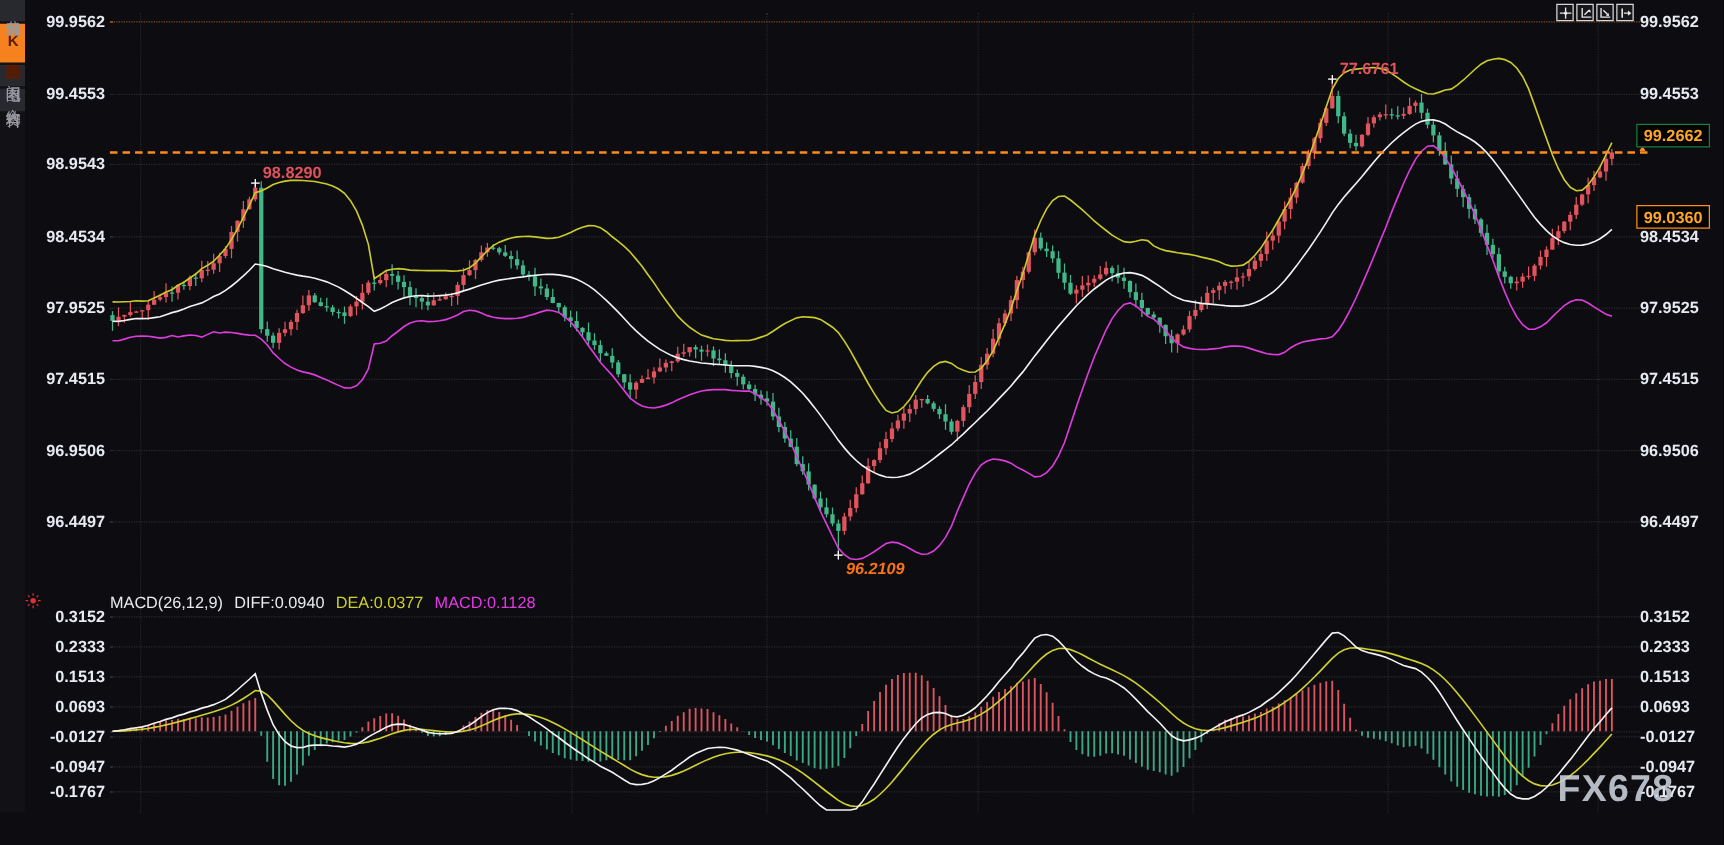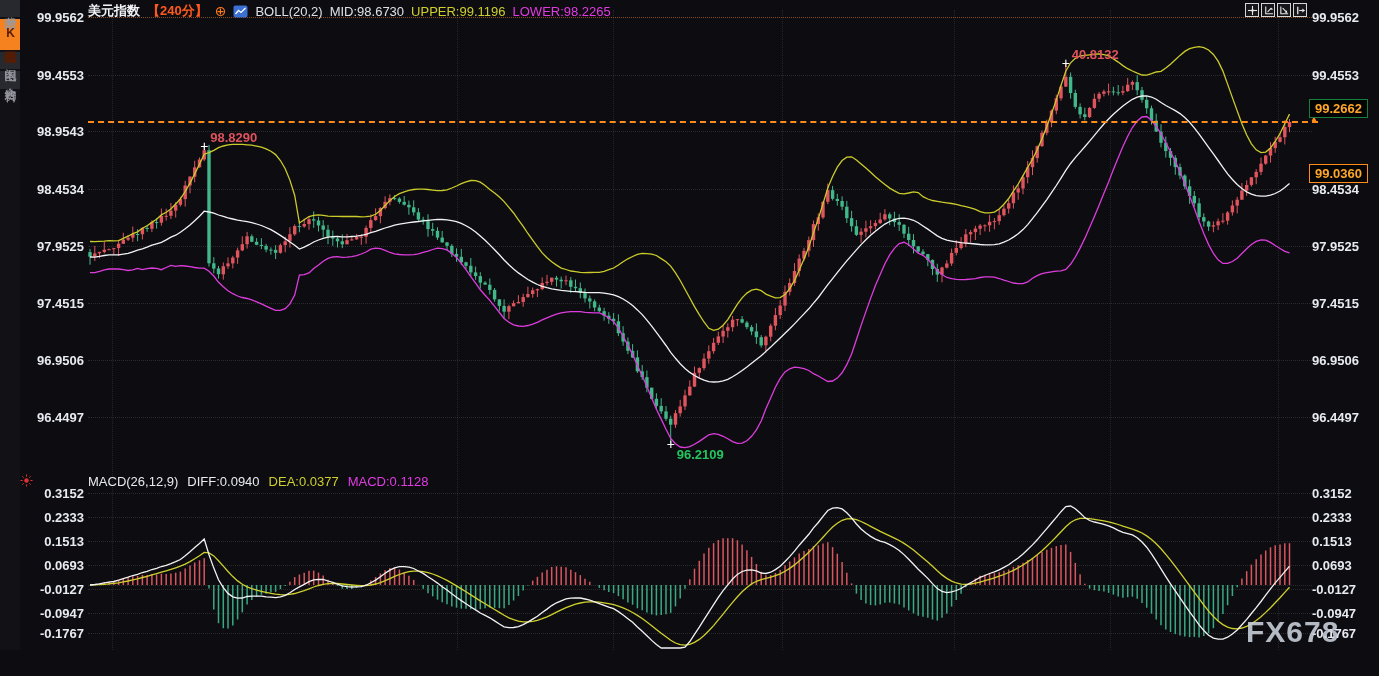--- a/index.html
+++ b/index.html
@@ -66,35 +66,20 @@
 
 <div class="app">
 
   <div class="sidebar" id="sidebar">
       <div class="side-tab">分时图</div>
       <div class="side-tab active">K线图</div>
       <div class="side-tab">闪电图</div>
       <div class="side-tab">合约资料</div>
     </div>
 
-  <div class="hdr">
-    <span class="sym">美元指数</span>
-    <span class="per">【240分】</span>
-    <span class="plus">⊕</span>
-    <span class="cicon">
-      <svg width="15" height="13" viewBox="0 0 15 13">
-          <rect x="0.5" y="0.5" width="14" height="12" rx="2" fill="#3b6fd1"></rect>
-          <polyline points="2.5,9 5.5,5.5 8,7.5 12.5,3" stroke="#fff" stroke-width="1.3" fill="none"></polyline>
-        </svg>
-    </span>
-    <span class="wht">BOLL(20,2)</span>
-    <span class="wht">MID:98.6730</span>
-    <span class="yel">UPPER:99.1196</span>
-    <span class="mag">LOWER:98.2265</span>
-  </div>
 
   <div class="tool-icons">
     <span class="ticon">
       <svg width="11" height="11" viewBox="0 0 12 12">
           <line x1="6" y1="1" x2="6" y2="11" stroke="#e8e8e8" stroke-width="1.2"></line>
           <line x1="1" y1="6" x2="11" y2="6" stroke="#e8e8e8" stroke-width="1.2"></line>
           <circle cx="6" cy="6" r="1.4" fill="#e8e8e8"></circle>
         </svg>
     </span>
     <span class="ticon">
@@ -943,23 +928,23 @@
       <line x1="1284.8" y1="115" x2="1284.8" y2="73.2" stroke="#d9565e" stroke-width="1.5"></line>
       <line x1="1289.5" y1="115" x2="1289.5" y2="73.2" stroke="#d9565e" stroke-width="1.5"></line>
       <polyline points="90.0,115.0 94.8,114.9 99.5,114.7 104.3,114.3 109.0,113.9 113.8,113.4 118.6,112.8 123.3,111.9 128.1,111.0 132.8,109.9 137.6,108.8 142.4,107.5 147.1,106.3 151.9,104.9 156.6,103.6 161.4,102.2 166.2,100.8 170.9,99.4 175.7,97.8 180.4,96.2 185.2,94.1 190.0,91.6 194.7,88.8 199.5,85.7 204.2,82.4 209.0,82.9 213.8,85.9 218.5,90.7 223.3,96.1 228.0,101.5 232.8,106.6 237.6,110.9 242.3,114.3 247.1,116.8 251.8,118.6 256.6,120.1 261.4,121.3 266.1,122.4 270.9,123.4 275.6,124.2 280.4,124.7 285.2,124.8 289.9,124.4 294.7,123.5 299.4,122.1 304.2,120.6 309.0,118.8 313.7,117.0 318.5,115.5 323.2,114.3 328.0,113.6 332.8,113.4 337.5,113.5 342.3,114.0 347.0,114.5 351.8,115.0 356.6,115.4 361.3,115.7 366.1,115.6 370.8,115.0 375.6,114.0 380.4,112.6 385.1,110.7 389.9,108.6 394.6,106.4 399.4,104.5 404.2,102.9 408.9,101.7 413.7,101.1 418.4,101.1 423.2,101.6 428.0,102.6 432.7,104.0 437.5,105.8 442.2,108.0 447.0,110.4 451.8,113.1 456.5,115.9 461.3,118.9 466.0,121.8 470.8,124.9 475.6,127.9 480.3,130.9 485.1,133.8 489.8,136.6 494.6,139.5 499.4,142.4 504.1,145.3 508.9,147.8 513.6,149.7 518.4,151.1 523.2,151.8 527.9,151.8 532.7,151.3 537.4,150.3 542.2,148.7 547.0,146.8 551.7,144.6 556.5,142.2 561.2,139.9 566.0,137.7 570.8,135.8 575.5,134.2 580.3,133.0 585.0,132.2 589.8,131.8 594.6,131.8 599.3,132.1 604.1,132.8 608.8,133.7 613.6,134.7 618.4,136.1 623.1,137.8 627.9,140.0 632.6,142.5 637.4,145.4 642.2,148.5 646.9,152.0 651.7,155.7 656.4,159.4 661.2,163.2 666.0,166.8 670.7,170.3 675.5,173.0 680.2,174.7 685.0,175.2 689.8,174.4 694.5,172.4 699.3,169.4 704.0,165.4 708.8,160.8 713.6,155.6 718.3,149.9 723.1,144.1 727.8,138.2 732.6,132.4 737.4,126.8 742.1,121.7 746.9,117.4 751.6,113.9 756.4,111.3 761.2,109.6 765.9,108.4 770.7,107.2 775.4,105.7 780.2,103.8 785.0,101.3 789.7,98.4 794.5,94.9 799.2,91.0 804.0,86.7 808.8,82.2 813.5,77.4 818.3,72.4 823.0,67.2 827.8,61.9 832.6,57.1 837.3,53.2 842.1,50.3 846.8,48.8 851.6,48.6 856.4,49.7 861.1,51.5 865.9,53.8 870.6,56.4 875.4,58.9 880.2,61.4 884.9,63.6 889.7,65.8 894.4,68.1 899.2,70.5 904.0,73.4 908.7,76.5 913.5,80.1 918.2,83.9 923.0,87.9 927.8,92.0 932.5,96.3 937.3,100.8 942.0,104.9 946.8,108.4 951.6,111.1 956.3,113.0 961.1,114.1 965.8,114.4 970.6,114.0 975.4,113.2 980.1,112.1 984.9,110.7 989.6,109.3 994.4,107.8 999.2,106.2 1003.9,104.5 1008.7,102.5 1013.4,100.3 1018.2,97.8 1023.0,95.0 1027.7,91.9 1032.5,88.5 1037.2,84.8 1042.0,80.7 1046.8,76.2 1051.5,71.6 1056.3,66.7 1061.0,61.7 1065.8,56.7 1070.6,52.5 1075.3,49.8 1080.1,48.4 1084.8,48.3 1089.6,48.7 1094.4,49.4 1099.1,50.1 1103.9,50.9 1108.6,51.9 1113.4,53.1 1118.2,54.5 1122.9,56.1 1127.7,57.6 1132.4,59.1 1137.2,60.8 1142.0,63.0 1146.7,65.9 1151.5,69.5 1156.2,73.8 1161.0,78.8 1165.8,84.4 1170.5,90.2 1175.3,96.4 1180.0,102.7 1184.8,109.1 1189.6,115.7 1194.3,122.1 1199.1,128.7 1203.8,135.0 1208.6,141.1 1213.4,146.5 1218.1,151.0 1222.9,154.6 1227.6,157.1 1232.4,158.5 1237.2,158.8 1241.9,158.0 1246.7,156.3 1251.4,153.7 1256.2,150.5 1261.0,146.7 1265.7,142.4 1270.5,137.7 1275.2,132.7 1280.0,127.7 1284.8,122.4 1289.5,117.2 " fill="none" stroke="#cfcf2e" stroke-width="1.3"></polyline>
       <polyline points="90.0,115.0 94.8,114.5 99.5,113.8 104.3,112.9 109.0,112.2 113.8,111.5 118.6,110.2 123.3,108.6 128.1,107.2 132.8,105.5 137.6,104.3 142.4,102.5 147.1,101.3 151.9,99.5 156.6,98.3 161.4,96.5 166.2,95.3 170.9,93.7 175.7,91.7 180.4,89.5 185.2,85.8 190.0,81.8 194.7,77.6 199.5,73.4 204.2,69.0 209.0,84.7 213.8,98.1 218.5,109.8 223.3,117.7 228.0,123.4 232.8,126.8 237.6,128.1 242.3,128.0 247.1,126.5 251.8,126.1 256.6,126.1 261.4,126.2 266.1,126.8 270.9,127.1 275.6,127.7 280.4,126.8 285.2,125.3 289.9,122.8 294.7,119.5 299.4,116.9 304.2,114.4 309.0,111.7 313.7,109.9 318.5,109.3 323.2,109.5 328.0,111.0 332.8,112.4 337.5,114.1 342.3,115.9 347.0,116.6 351.8,117.0 356.6,116.9 361.3,116.7 366.1,115.2 370.8,112.7 375.6,110.1 380.4,106.8 385.1,103.3 389.9,100.1 394.6,97.8 399.4,96.7 404.2,96.6 408.9,97.1 413.7,98.5 418.4,101.0 423.2,103.4 428.0,106.7 432.7,109.7 437.5,113.1 442.2,116.7 447.0,120.0 451.8,123.8 456.5,127.2 461.3,130.6 466.0,133.7 470.8,137.0 475.6,139.9 480.3,143.0 485.1,145.4 489.8,147.8 494.6,150.9 499.4,154.0 504.1,156.8 508.9,157.7 513.6,157.5 518.4,156.6 523.2,154.6 527.9,152.1 532.7,149.1 537.4,146.2 542.2,142.5 547.0,139.1 551.7,135.6 556.5,132.8 561.2,130.8 566.0,128.8 570.8,128.2 575.5,127.8 580.3,128.0 585.0,129.0 589.8,130.1 594.6,131.8 599.3,133.6 604.1,135.4 608.8,137.2 613.6,138.7 618.4,141.6 623.1,144.9 627.9,148.7 632.6,152.3 637.4,157.0 642.2,161.2 646.9,165.7 651.7,170.4 656.4,174.6 661.2,178.0 666.0,178.0 670.7,178.0 675.5,178.0 680.2,178.0 685.0,177.1 689.8,171.5 694.5,164.3 699.3,157.2 704.0,149.7 708.8,142.2 713.6,134.6 718.3,127.4 723.1,120.7 727.8,114.8 732.6,109.0 737.4,104.4 742.1,101.5 746.9,100.1 751.6,99.9 756.4,100.8 761.2,103.0 765.9,103.5 770.7,102.2 775.4,99.6 780.2,96.2 785.0,91.5 789.7,86.6 794.5,81.1 799.2,75.2 804.0,69.8 808.8,64.3 813.5,57.9 818.3,52.5 823.0,46.4 827.8,40.5 832.6,38.2 837.3,37.6 842.1,38.9 846.8,42.7 851.6,47.8 856.4,54.0 861.1,59.0 865.9,63.0 870.6,66.4 875.4,69.1 880.2,71.2 884.9,72.4 889.7,74.6 894.4,77.3 899.2,80.4 904.0,84.6 908.7,89.3 913.5,94.3 918.2,99.3 923.0,103.8 927.8,108.4 932.5,113.6 937.3,118.6 942.0,121.3 946.8,122.7 951.6,121.9 956.3,120.5 961.1,118.5 965.8,115.5 970.6,112.7 975.4,110.0 980.1,107.4 984.9,105.5 989.6,103.5 994.4,101.9 999.2,99.9 1003.9,97.4 1008.7,94.8 1013.4,91.2 1018.2,88.0 1023.0,83.9 1027.7,79.5 1032.5,74.9 1037.2,69.8 1042.0,64.2 1046.8,58.6 1051.5,53.0 1056.3,47.3 1061.0,41.7 1065.8,36.5 1070.6,36.0 1075.3,38.7 1080.1,43.0 1084.8,47.6 1089.6,50.5 1094.4,52.0 1099.1,53.1 1103.9,54.3 1108.6,55.8 1113.4,57.9 1118.2,60.3 1122.9,62.4 1127.7,63.7 1132.4,64.9 1137.2,67.7 1142.0,72.0 1146.7,77.2 1151.5,83.8 1156.2,91.1 1161.0,98.9 1165.8,106.6 1170.5,113.8 1175.3,120.9 1180.0,127.9 1184.8,134.9 1189.6,141.8 1194.3,148.1 1199.1,154.9 1203.8,160.5 1208.6,165.2 1213.4,168.1 1218.1,169.1 1222.9,169.1 1227.6,167.2 1232.4,164.0 1237.2,160.0 1241.9,154.8 1246.7,149.4 1251.4,143.5 1256.2,137.7 1261.0,131.5 1265.7,125.2 1270.5,118.8 1275.2,112.8 1280.0,107.4 1284.8,101.6 1289.5,96.3 " fill="none" stroke="#f2f2f2" stroke-width="1.3"></polyline>
     </svg>
 
   <div id="annoLayer">
       <div class="cross" style="left: 204.24px; top: 145.584px;">+</div>
       <div class="anno" style="left: 210.24px; top: 129.584px; color: rgb(224, 82, 92);">98.8290</div>
       <div class="cross" style="left: 1065.8px; top: 62.7778px;">+</div>
-      <div class="anno" style="left: 1071.8px; top: 46.7778px; color: rgb(224, 82, 92);">40.8132</div>
+      <div class="anno" style="left: 1071.8px; top: 46.7778px; color: rgb(224, 82, 92);">77.6761</div>
       <div class="cross" style="left: 670.72px; top: 444.241px;">+</div>
-      <div class="anno" style="left: 676.72px; top: 447.241px; color: #22c55e;">96.2109</div>
+      <div class="anno" style="left: 676.72px; top: 447.241px; color: #f97316; font-style: italic;">96.2109</div>
     </div>
 
   <div id="curLine" class="curline" style="top: 120.971px;"></div>
   <div id="tagMarker" class="tmark" style="top: 110.971px;">
       <span>▲</span>
       <span>▲</span>
     </div>
   <div id="tagUpper" class="ptag upper" style="top: 99px;">99.2662</div>
   <div id="tagCur" class="ptag cur" style="top: 123.971px; margin-top: 40px;">99.0360</div>
 

